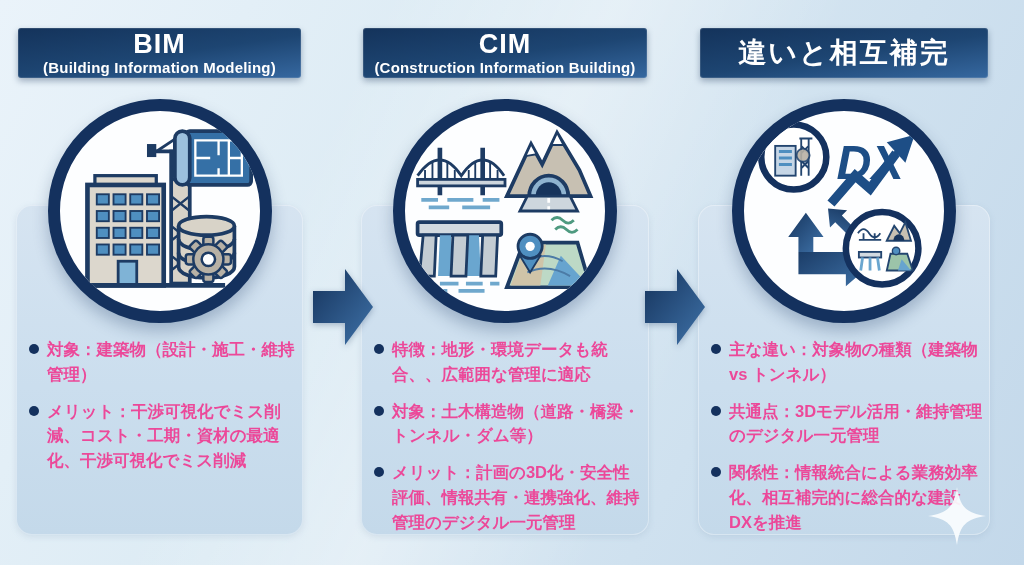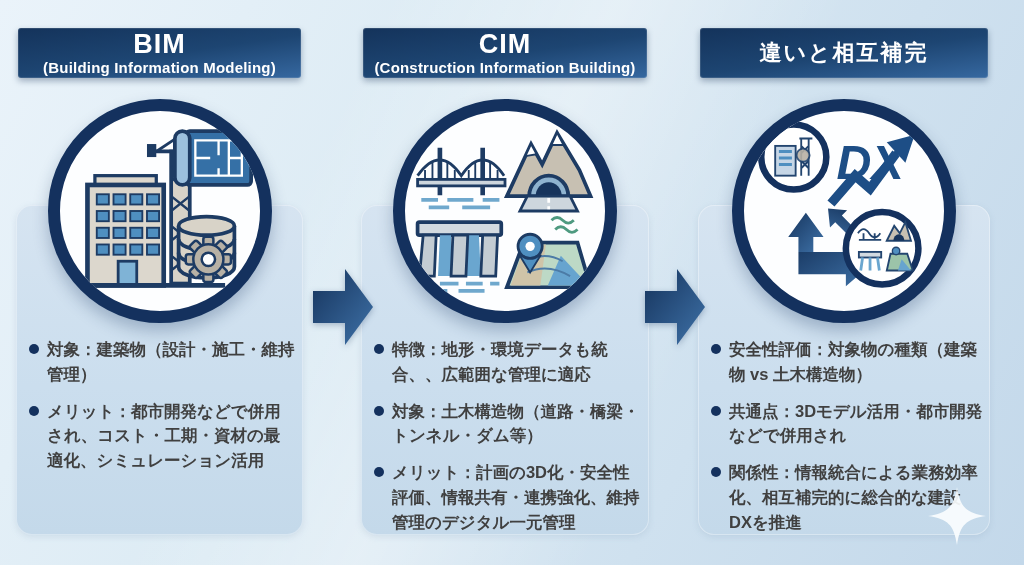--- a/index.html
+++ b/index.html
@@ -21,40 +21,40 @@
   .col-diff{left:698px;width:292px;}
 
   .banner{
     position:absolute;top:28px;left:2px;right:2px;height:50px;border-radius:3px;
     background:linear-gradient(172deg,#14335b 0%,#1d4572 52%,#3668a0 100%);
     color:#fff;display:flex;flex-direction:column;align-items:center;justify-content:center;
     box-shadow:0 3px 6px rgba(18,44,80,.35), inset 0 0 0 1px rgba(255,255,255,.12);
   }
   .banner .t1{font-size:27px;font-weight:bold;line-height:1.05;letter-spacing:1px;}
   .banner .t2{font-size:15px;font-weight:bold;line-height:1.15;letter-spacing:.2px;}
-  .col-diff .banner .t1{font-size:22px;letter-spacing:2px;}
+  .col-diff .banner .t1{font-size:28px;letter-spacing:2px;}
 
   .card{
     position:absolute;top:205px;left:0;right:0;height:330px;border-radius:16px;
     background:linear-gradient(180deg,#d6e4f1 0%,#cbdeee 55%,#c4d9ea 100%);
     box-shadow:inset 0 0 0 1px rgba(255,255,255,.35), 0 2px 6px rgba(120,150,180,.18);
     z-index:1;
   }
 
   .circle{
     position:absolute;top:99px;left:50%;transform:translateX(-50%);
     width:200px;height:200px;border-radius:50%;
     background:#fdfeff;border:12px solid #14315e;overflow:hidden;
     box-shadow:0 8px 16px rgba(20,49,94,.28);
     display:flex;align-items:center;justify-content:center;z-index:2;
   }
   .circle svg{width:186px;height:186px;}
 
   .bullets{position:absolute;top:337px;left:11px;right:7px;z-index:3;}
-  .bullet{display:flex;margin-bottom:12px;font-size:16.5px;font-weight:700;line-height:1.5;color:#404040;}
+  .bullet{display:flex;margin-bottom:12px;font-size:16.5px;font-weight:700;line-height:1.5;color:#ec4899;}
   .dot{width:10px;height:10px;border-radius:50%;background:#14315e;margin:7px 8px 0 2px;flex:0 0 auto;}
 
   .flow-arrow{position:absolute;z-index:4;filter:drop-shadow(0 2px 3px rgba(20,49,94,.3));}
   .flow-arrow.a1{left:313px;top:267px;}
   .flow-arrow.a2{left:645px;top:267px;}
 
   .sparkle{position:absolute;left:928px;top:487px;z-index:5;}
 </style>
 </head>
 <body>
@@ -131,21 +131,21 @@
         </g>
       </svg>
     </div>
     <div class="bullets">
       <div class="bullet">
           <span class="dot"></span>
           <span>対象：建築物（設計・施工・維持管理）</span>
         </div>
       <div class="bullet">
           <span class="dot"></span>
-          <span>メリット：都市開発などで併用され、コスト・工期・資材の最適化、シミュレーション活用</span>
+          <span>メリット：干渉可視化でミス削減、コスト・工期・資材の最適化、干渉可視化でミス削減</span>
         </div>
     </div>
   </div>
 
   <div class="col col-cim">
     <div class="banner">
       <div class="t1">CIM</div>
       <div class="t2">(Construction Information Building)</div>
     </div>
     <div class="card"></div>
@@ -260,25 +260,25 @@
           <path d="M120,150 l-2,14 M128,150 v14 M136,150 l2,14" stroke="#6aa6cf" stroke-width="3"></path>
           <path d="M150,146 h18 l6,18 h-28 Z" fill="#9cc4a9" stroke="#23456f" stroke-width="2"></path>
           <path d="M162,152 l10,12 h-14 Z" fill="#67a4cf"></path>
           <circle cx="156" cy="143" r="4" fill="#4f8fc0" stroke="#23456f" stroke-width="1.5"></circle>
         </g>
       </svg>
     </div>
     <div class="bullets">
       <div class="bullet">
           <span class="dot"></span>
-          <span>安全性評価：対象物の種類（建築物 vs 土木構造物）</span>
-        </div>
-      <div class="bullet">
-          <span class="dot"></span>
-          <span>共通点：3Dモデル活用・都市開発などで併用され</span>
+          <span>主な違い：対象物の種類（建築物 vs トンネル）</span>
+        </div>
+      <div class="bullet">
+          <span class="dot"></span>
+          <span>共通点：3Dモデル活用・維持管理のデジタル一元管理</span>
         </div>
       <div class="bullet">
           <span class="dot"></span>
           <span>関係性：情報統合による業務効率化、相互補完的に総合的な建設DXを推進</span>
         </div>
     </div>
   </div>
 
   <svg class="flow-arrow a1" width="62" height="80" viewBox="0 0 62 80">
     <defs>

